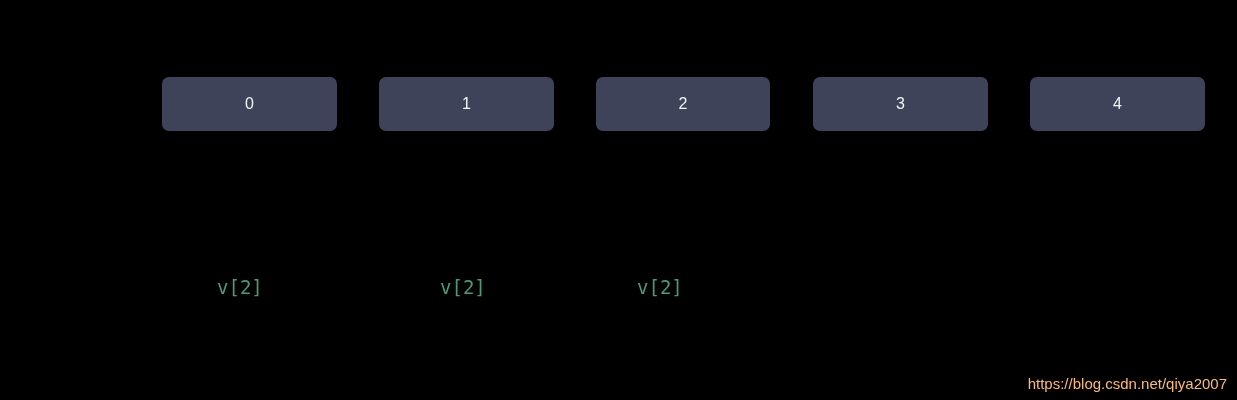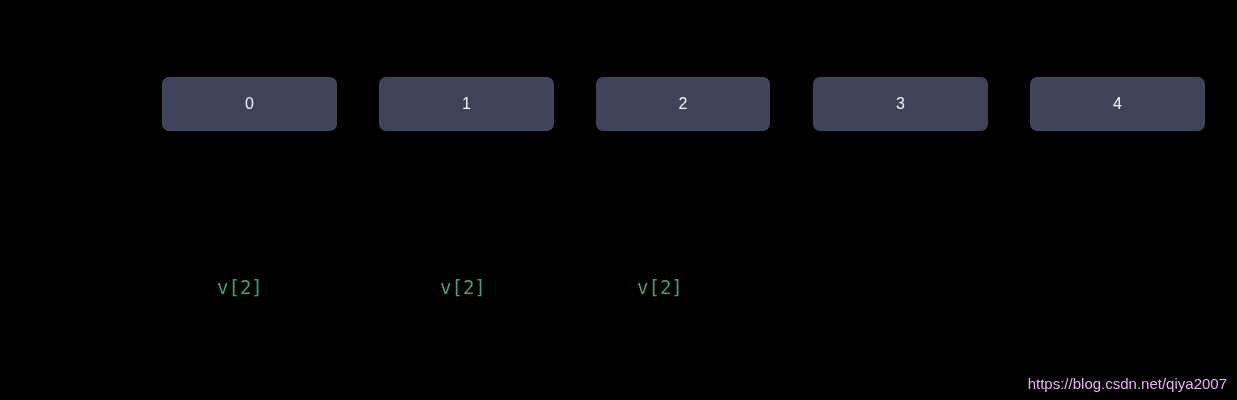--- a/index.html
+++ b/index.html
@@ -58,21 +58,21 @@
     font-size: 19px;
     line-height: 26px;
     white-space: pre;
   }
 
   
   .watermark {
     position: absolute;
     right: 10px;
     bottom: 6px;
-    color: #f0abfc;
+    color: #fdba74;
     font-family: "Liberation Sans", sans-serif;
     font-size: 15px;
     line-height: 20px;
     white-space: pre;
     margin-left: 33px;
   }
 </style>
 </head>
 <body>
 

